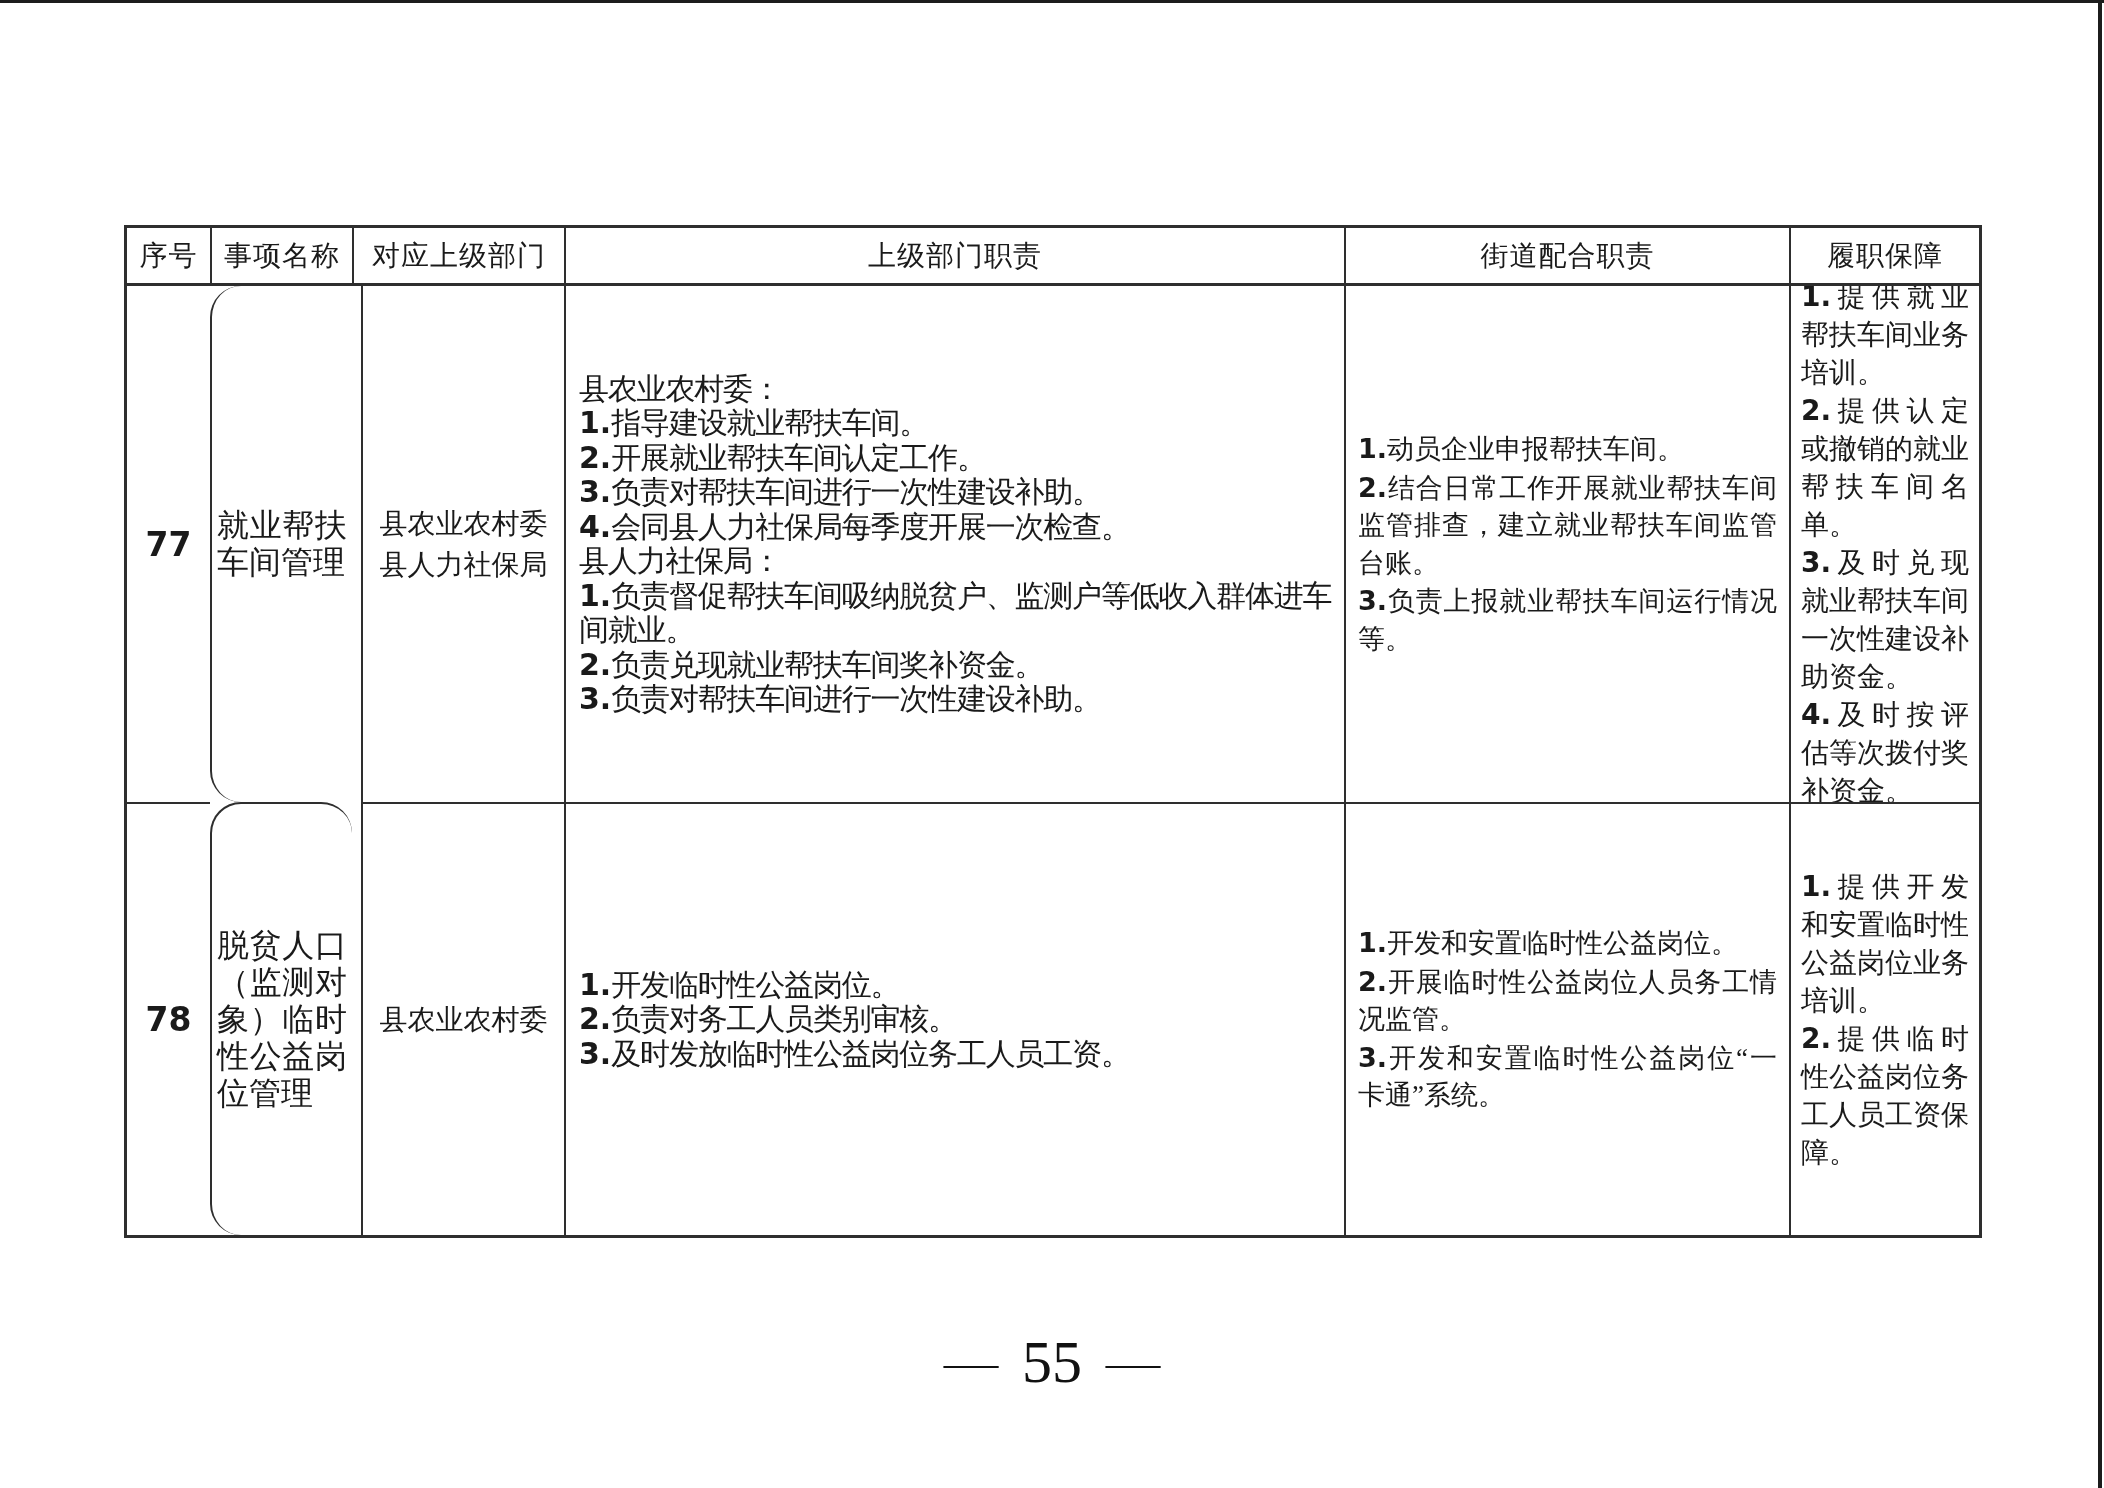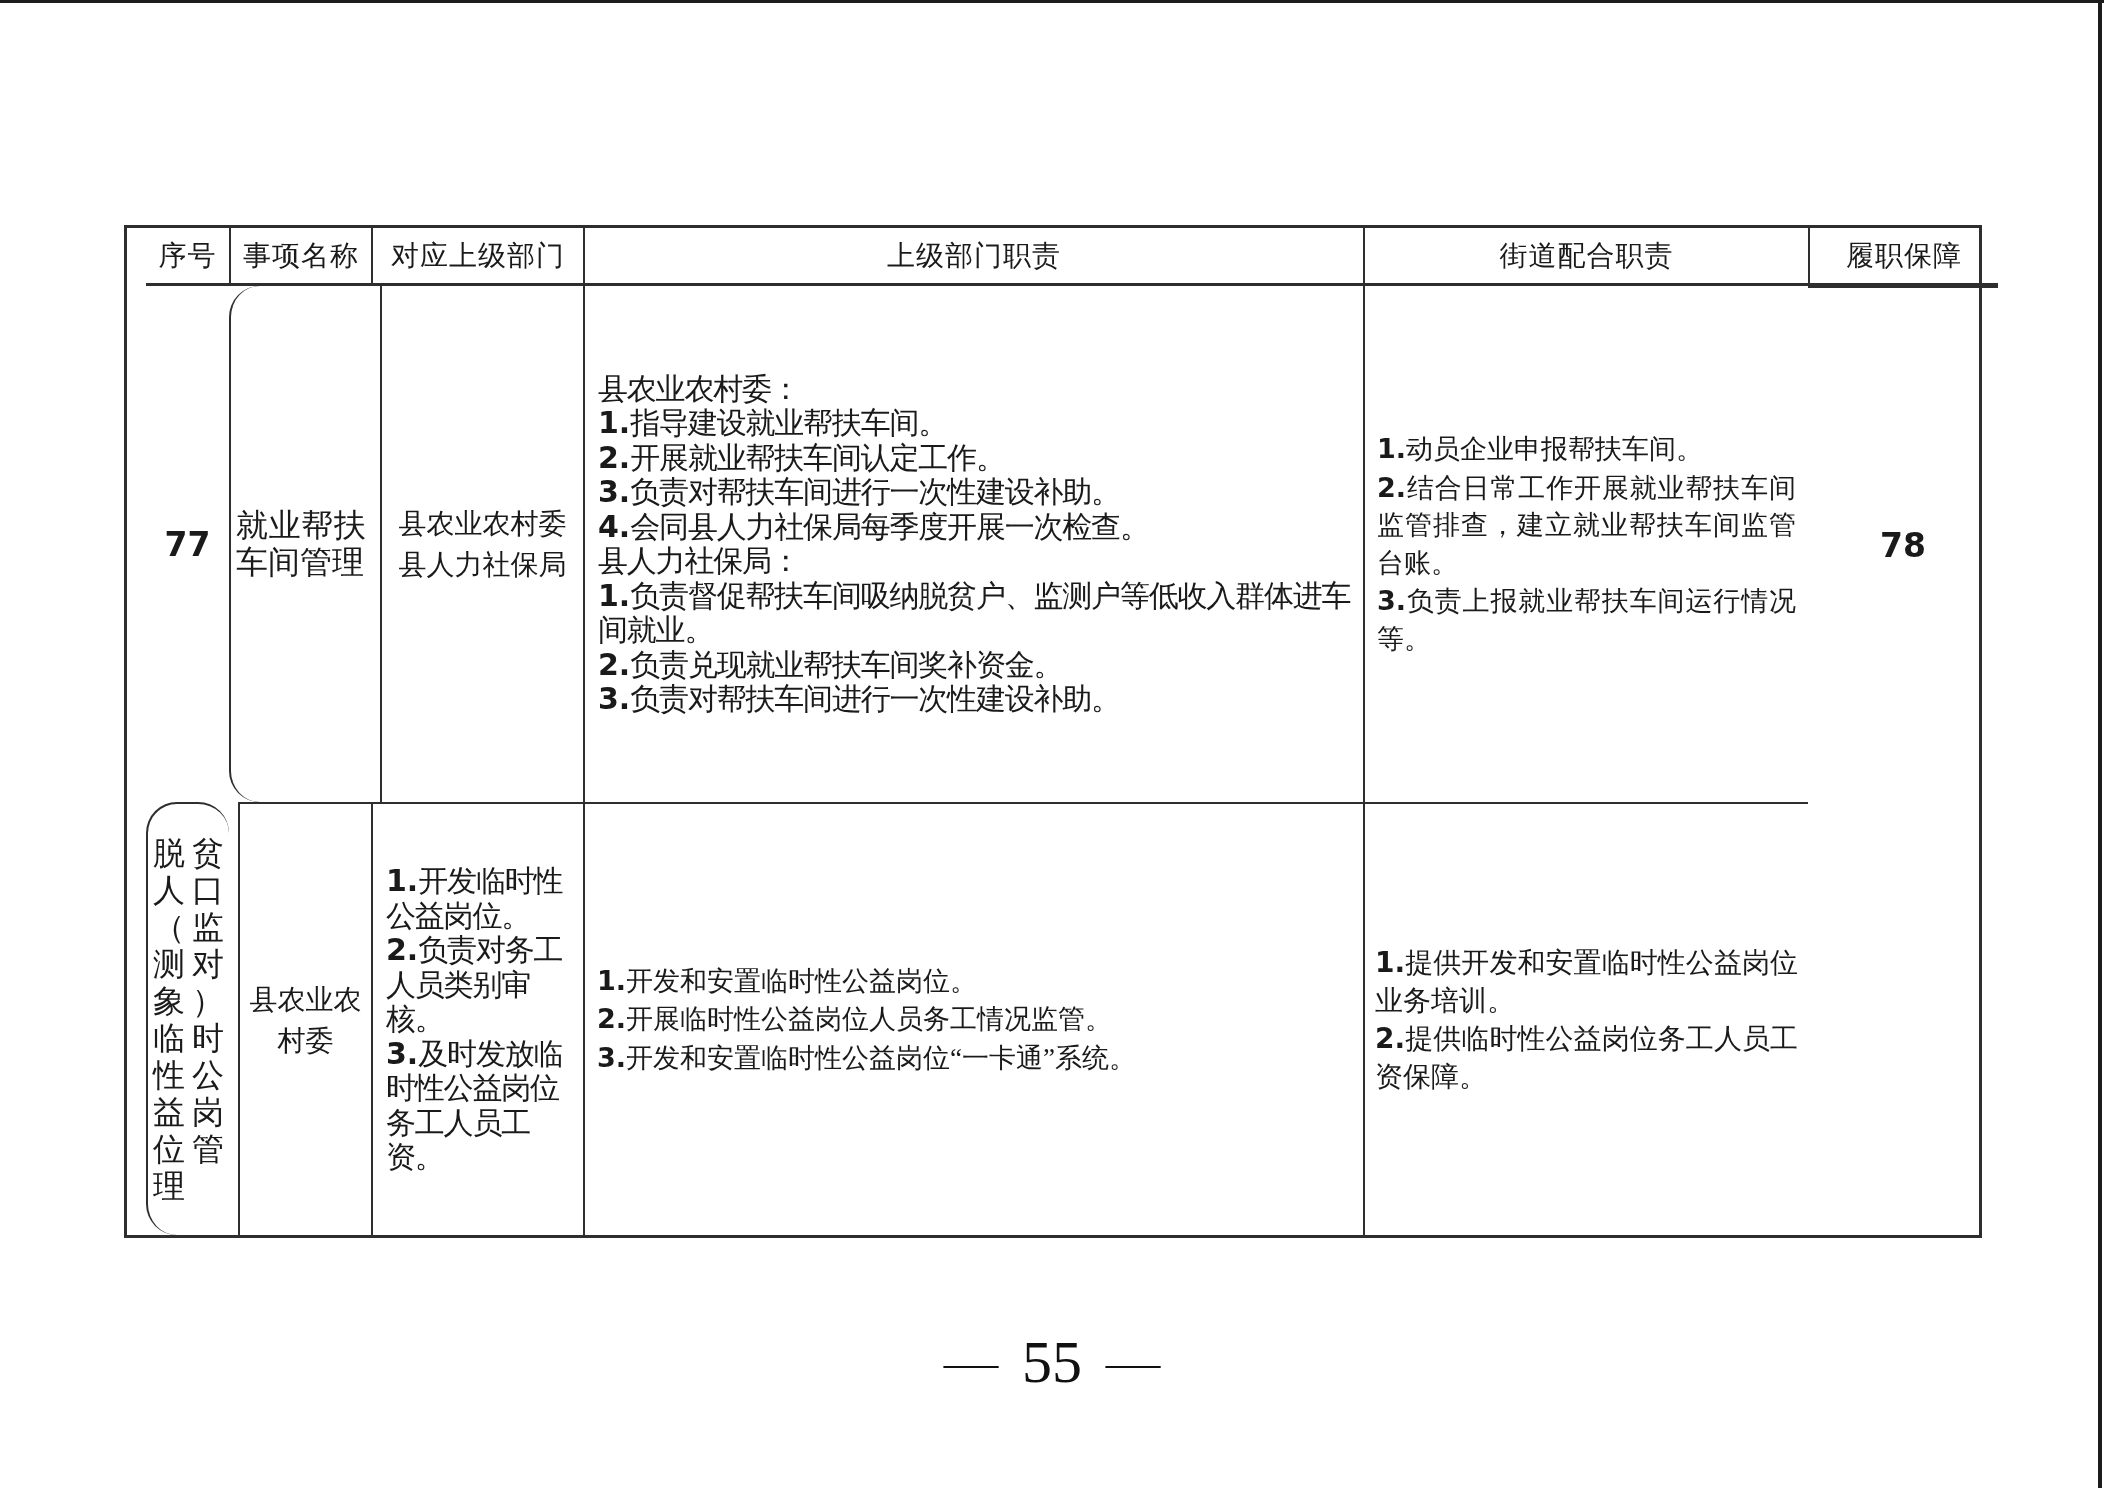--- a/index.html
+++ b/index.html
@@ -36,21 +36,20 @@
     left: 124px;
     top: 225px;
     width: 1858px;
     height: 1013px;
     box-sizing: border-box;
     border: 3px solid #2e2e2e;
     display: grid;
     grid-template-columns: 83px 142px 212px 780px 445px 190px;
     grid-template-rows: 58px 516px 433px;
     background: #ffffff;
-    padding-left: 19px;
   }
   .cell {
     box-sizing: border-box;
     border-left: 2px solid #2e2e2e;
     border-top: 2px solid #2e2e2e;
     display: flex;
     flex-direction: column;
     justify-content: center;
     overflow: hidden;
   }
@@ -186,20 +185,26 @@
       <div class="li"><span>县人力社保局：</span></div>
       <div class="li"><b class="num">1.</b><span>负责督促帮扶车间吸纳脱贫户、监测户等低收入群体进车间就业。</span></div>
       <div class="li"><b class="num">2.</b><span>负责兑现就业帮扶车间奖补资金。</span></div>
       <div class="li"><b class="num">3.</b><span>负责对帮扶车间进行一次性建设补助。</span></div>
     </div>
   <div class="cell row1 street-cell">
       <div class="li"><b class="num">1.</b><span>动员企业申报帮扶车间。</span></div>
       <div class="li"><b class="num">2.</b><span>结合日常工作开展就业帮扶车间监管排查，建立就业帮扶车间监管台账。</span></div>
       <div class="li"><b class="num">3.</b><span>负责上报就业帮扶车间运行情况等。</span></div>
     </div>
+  <div class="cell row1 guarantee-cell">
+      <div class="li"><b class="num">1.</b><span>提供就业帮扶车间业务培训。</span></div>
+      <div class="li"><b class="num">2.</b><span>提供认定或撤销的就业帮扶车间名单。</span></div>
+      <div class="li"><b class="num">3.</b><span>及时兑现就业帮扶车间一次性建设补助资金。</span></div>
+      <div class="li"><b class="num">4.</b><span>及时按评估等次拨付奖补资金。</span></div>
+    </div>
 
   <div class="cell col0 no-cell">
       <span>78</span>
     </div>
   <div class="cell name-cell">
       <div>脱贫人口（监测对象）临时性公益岗位管理</div>
     </div>
   <div class="cell dept-cell">
       <div class="li">县农业农村委</div>
     </div>

